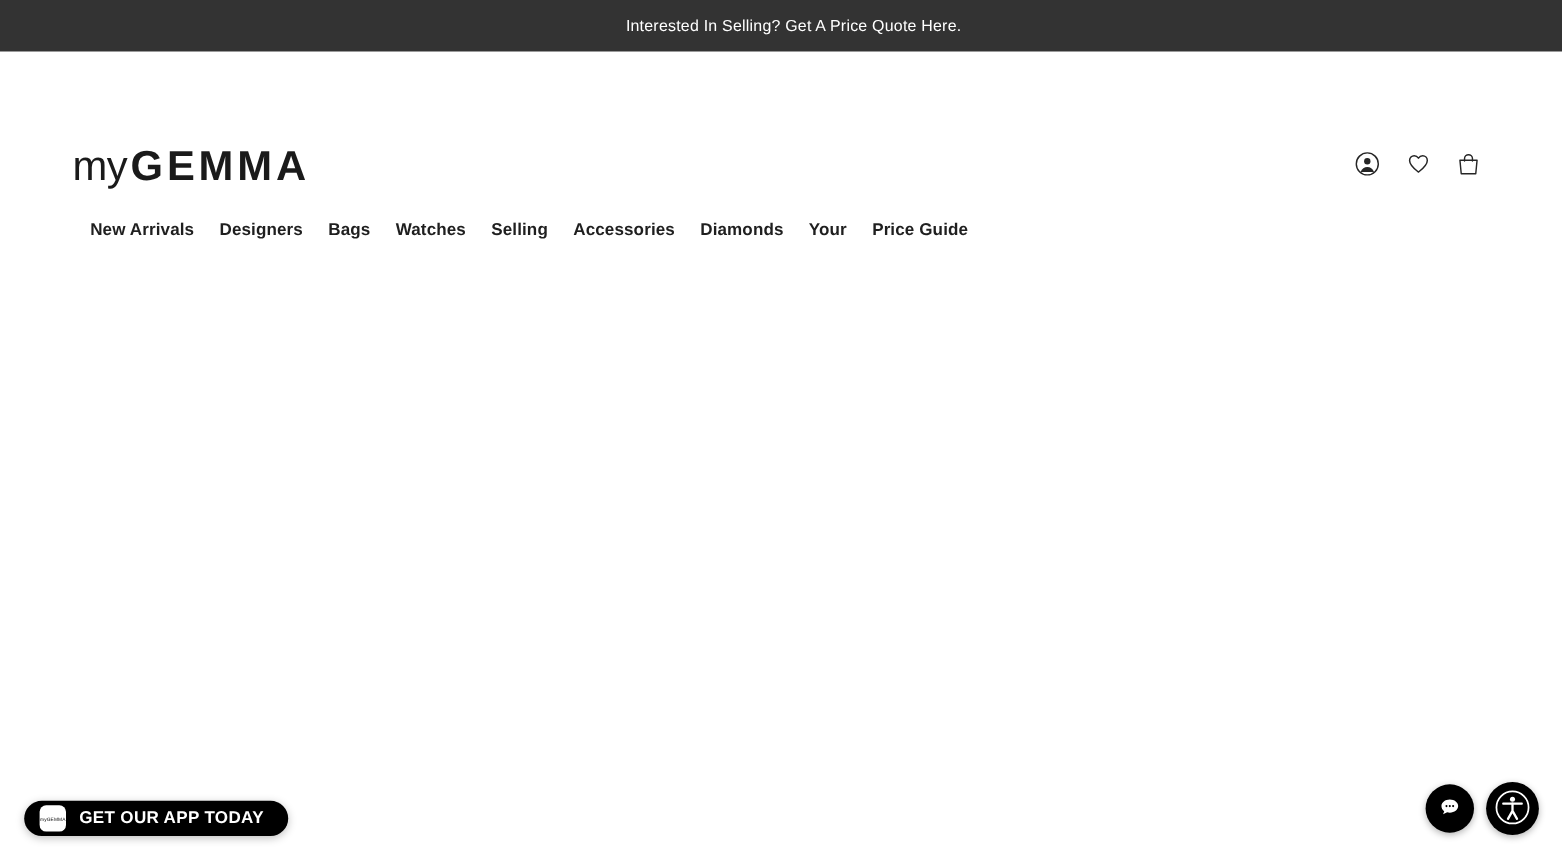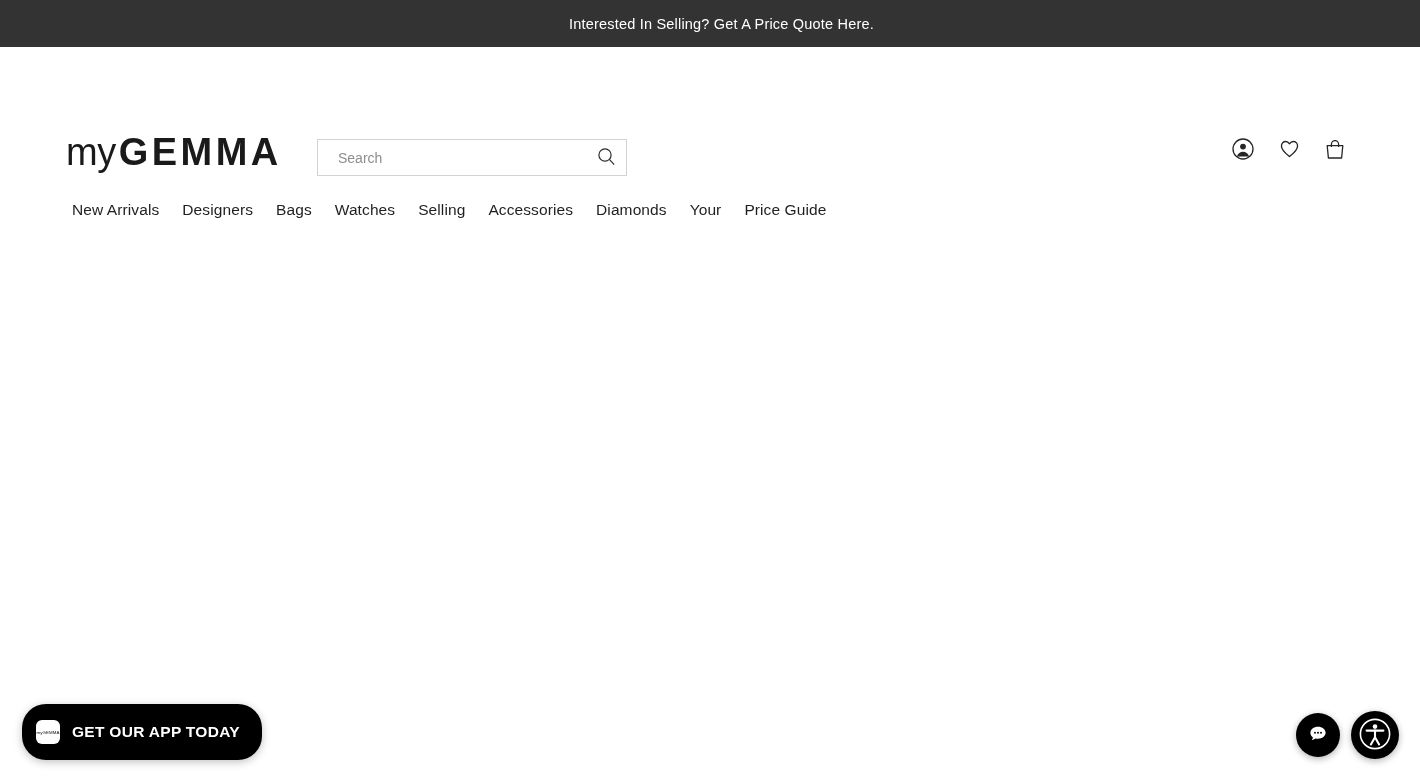--- a/index.html
+++ b/index.html
@@ -129,46 +129,47 @@
     cursor: pointer;
     font-family: "Liberation Sans", sans-serif;
     font-size: 14.5px;
     color: #262626;
     letter-spacing: 0.1px;
   }
 
   
   .nav {
     position: absolute;
-    left: 72px;
+    left: 82px;
     top: 154px;
     display: flex;
     align-items: center;
     gap: 23px;
+    font-weight: bold;
   }
   .nav-item {
     font-size: 15.5px;
     color: #1f1f1f;
     letter-spacing: 0.1px;
     cursor: pointer;
     white-space: nowrap;
   }
 
   
   .main-content {
     height: 600px;
     background: #ffffff;
   }
 
   
   .app-banner {
     position: absolute;
     left: 22px;
     bottom: 20px;
-    height: 56px;
+    height: 32px;
     background: #000000;
     border-radius: 24px;
     display: flex;
     align-items: center;
     padding: 0 22px 0 14px;
     cursor: pointer;
     box-shadow: 0 2px 8px rgba(0,0,0,0.25);
   }
   .app-icon {
     width: 24px;
@@ -234,31 +235,20 @@
 <div class="promo-bar">
   <span class="promo-text">Interested In Selling? Get A Price Quote Here.</span>
 </div>
 
 <div class="header">
 
   <div class="logo">
     <span class="logo-my">my</span><span class="logo-gemma">GEMMA</span>
   </div>
 
-  <div class="search-wrap">
-    <input class="search-input" type="text" placeholder="Search" style="">
-    <button class="search-btn">
-      <span>
-        <svg width="19" height="19" viewBox="0 0 19 19" fill="none">
-          <circle cx="8" cy="8" r="6.1" stroke="#2b2b2b" stroke-width="1.2"></circle>
-          <line x1="12.6" y1="12.6" x2="17.2" y2="17.6" stroke="#2b2b2b" stroke-width="1.2"></line>
-        </svg>
-      </span>
-    </button>
-  </div>
 
   <div class="header-icons">
 
     <button class="icon-btn">
       <span>
         <svg width="24" height="24" viewBox="0 0 24 24" fill="none">
           <circle cx="12" cy="12" r="10" stroke="#262626" stroke-width="1.3"></circle>
           <circle cx="12" cy="9.6" r="2.9" fill="#262626"></circle>
           <path d="M5.9 19.4c1.2-3.1 3.4-4.6 6.1-4.6s4.9 1.5 6.1 4.6" fill="#262626"></path>
         </svg>

